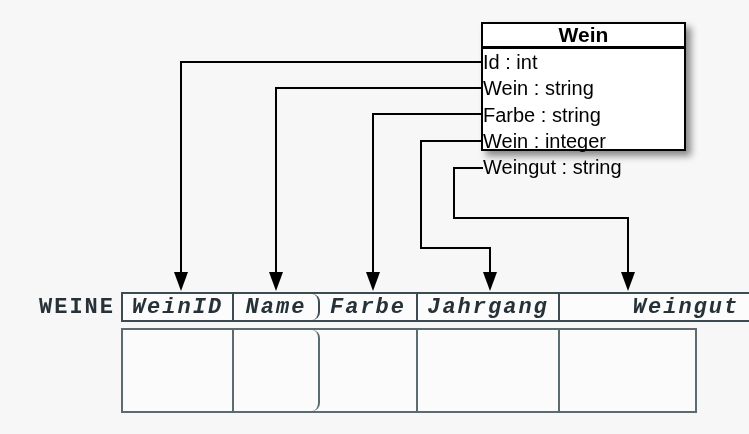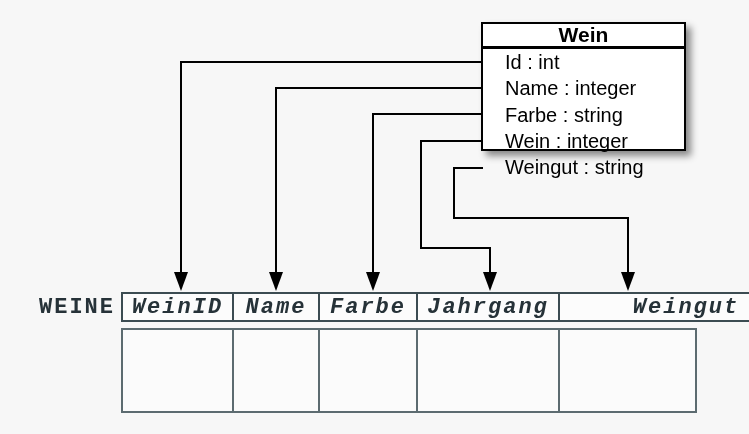--- a/index.html
+++ b/index.html
@@ -34,21 +34,21 @@
   .class-box .title{
     height:22px;line-height:22px;text-align:center;
     font-weight:bold;font-size:21px;color:#000;
     border-bottom:3px solid var(--box-border);
   }
   .class-box .attrs{
     display:flex;flex-direction:column;height:132px;
   }
   .class-box .attr{
     flex:1;display:flex;align-items:center;
-    padding-left:22px;font-size:20px;color:#000;white-space:nowrap;
+    padding-left:0;font-size:20px;color:#000;white-space:nowrap;
   }
 
   
   .table-label{
     position:absolute;left:20px;top:292px;width:95px;height:30px;
     display:flex;align-items:center;justify-content:flex-end;
     font-family:"Liberation Mono","DejaVu Sans Mono",monospace;
     font-weight:bold;font-size:22px;letter-spacing:2px;
     color:var(--table-text);z-index:2;
   }
@@ -65,21 +65,21 @@
     color:var(--table-text);white-space:nowrap;overflow:hidden;
   }
   .body-row{
     position:absolute;left:121px;top:328px;width:576px;height:85px;
     box-sizing:border-box;border:2px solid var(--body-border);
     background:#fbfbfb;display:flex;z-index:2;
   }
   .body-row .cell{
     box-sizing:border-box;border-right:2px solid var(--body-border);
   }
-  .c0{flex:0 0 111px;} .c1{flex:0 0 86px;} .c2{flex:0 0 98px;}
+  .c0{flex:0 0 111px;} .c1{flex:0 0 86px;border-radius:8px;} .c2{flex:0 0 98px;}
   .c3{flex:0 0 142px;text-align:center;} .c4{flex:1;border-right:none!important;}
 </style>
 </head>
 <body>
 
 <div class="stage">
 
   <svg class="connector-layer" width="749" height="434" viewBox="0 0 749 434">
 
     <polyline points="483,62 181,62 181,274"></polyline>
@@ -95,21 +95,21 @@
     <polygon points="483,272 497,272 490,291"></polygon>
 
     <polyline points="483,168 454,168 454,218 628,218 628,274"></polyline>
     <polygon points="621,272 635,272 628,291"></polygon>
   </svg>
 
   <div class="class-box">
     <div class="title">Wein</div>
     <div class="attrs">
       <div class="attr">Id : int</div>
-      <div class="attr">Name : integer</div>
+      <div class="attr">Wein : string</div>
       <div class="attr">Farbe : string</div>
       <div class="attr">Wein : integer</div>
       <div class="attr">Weingut : string</div>
     </div>
   </div>
 
   <div class="table-label">WEINE</div>
 
   <div class="header-row">
     <div class="cell c0">WeinID</div>

